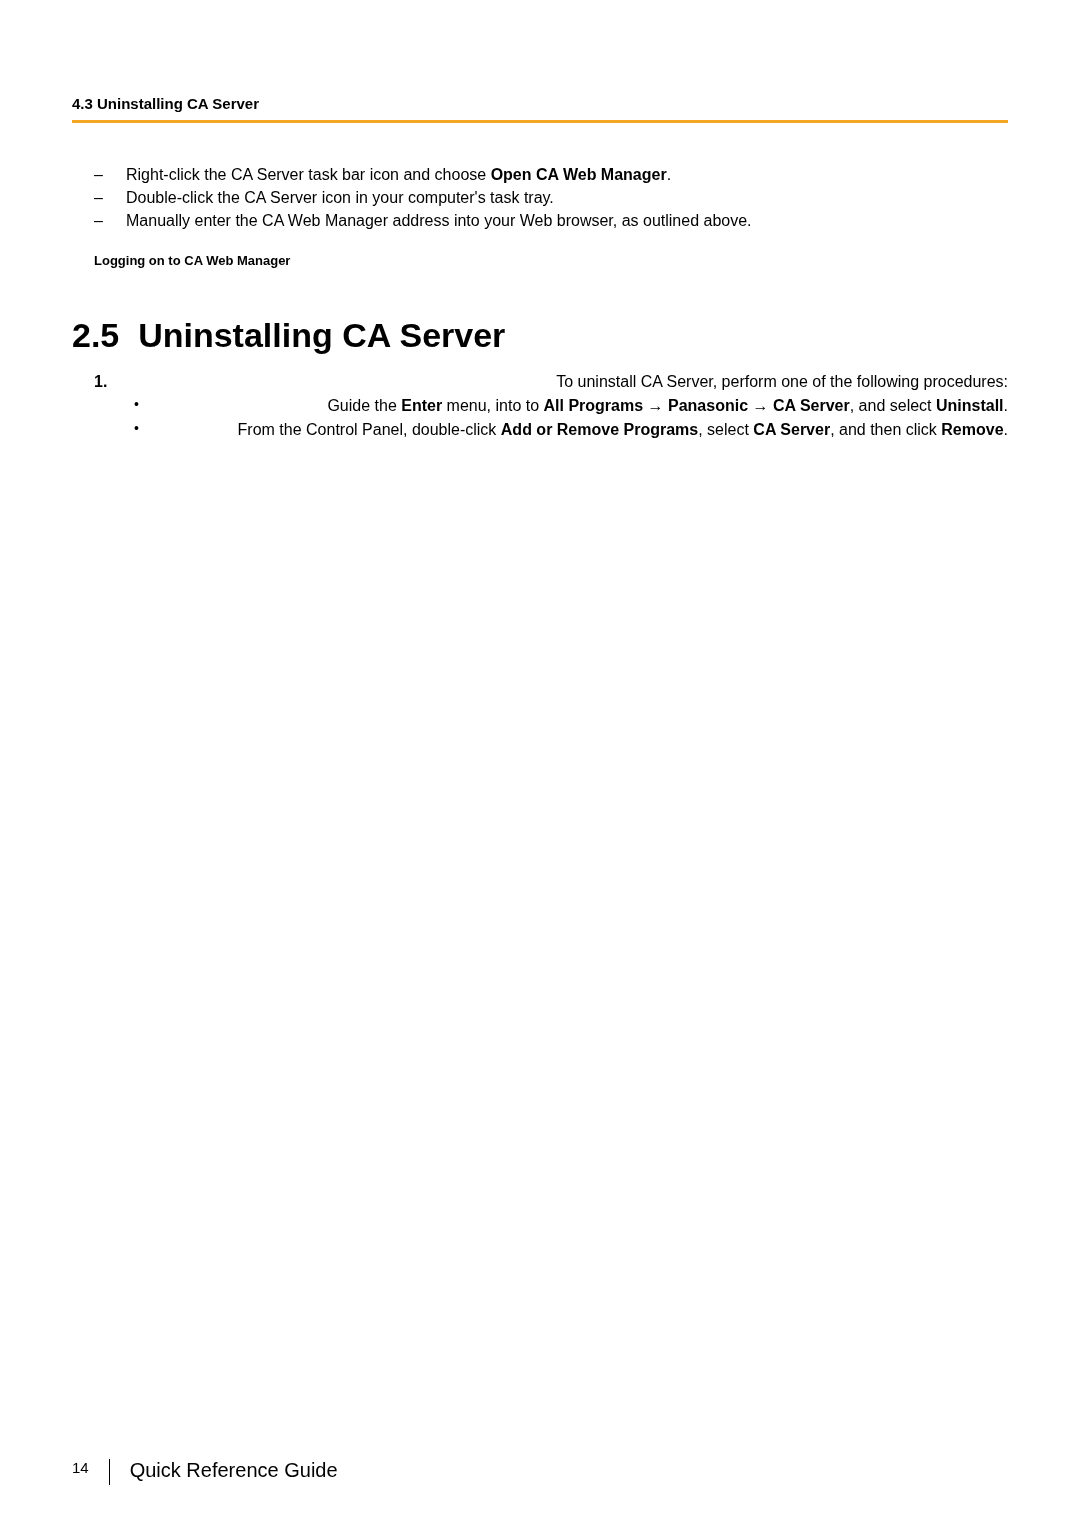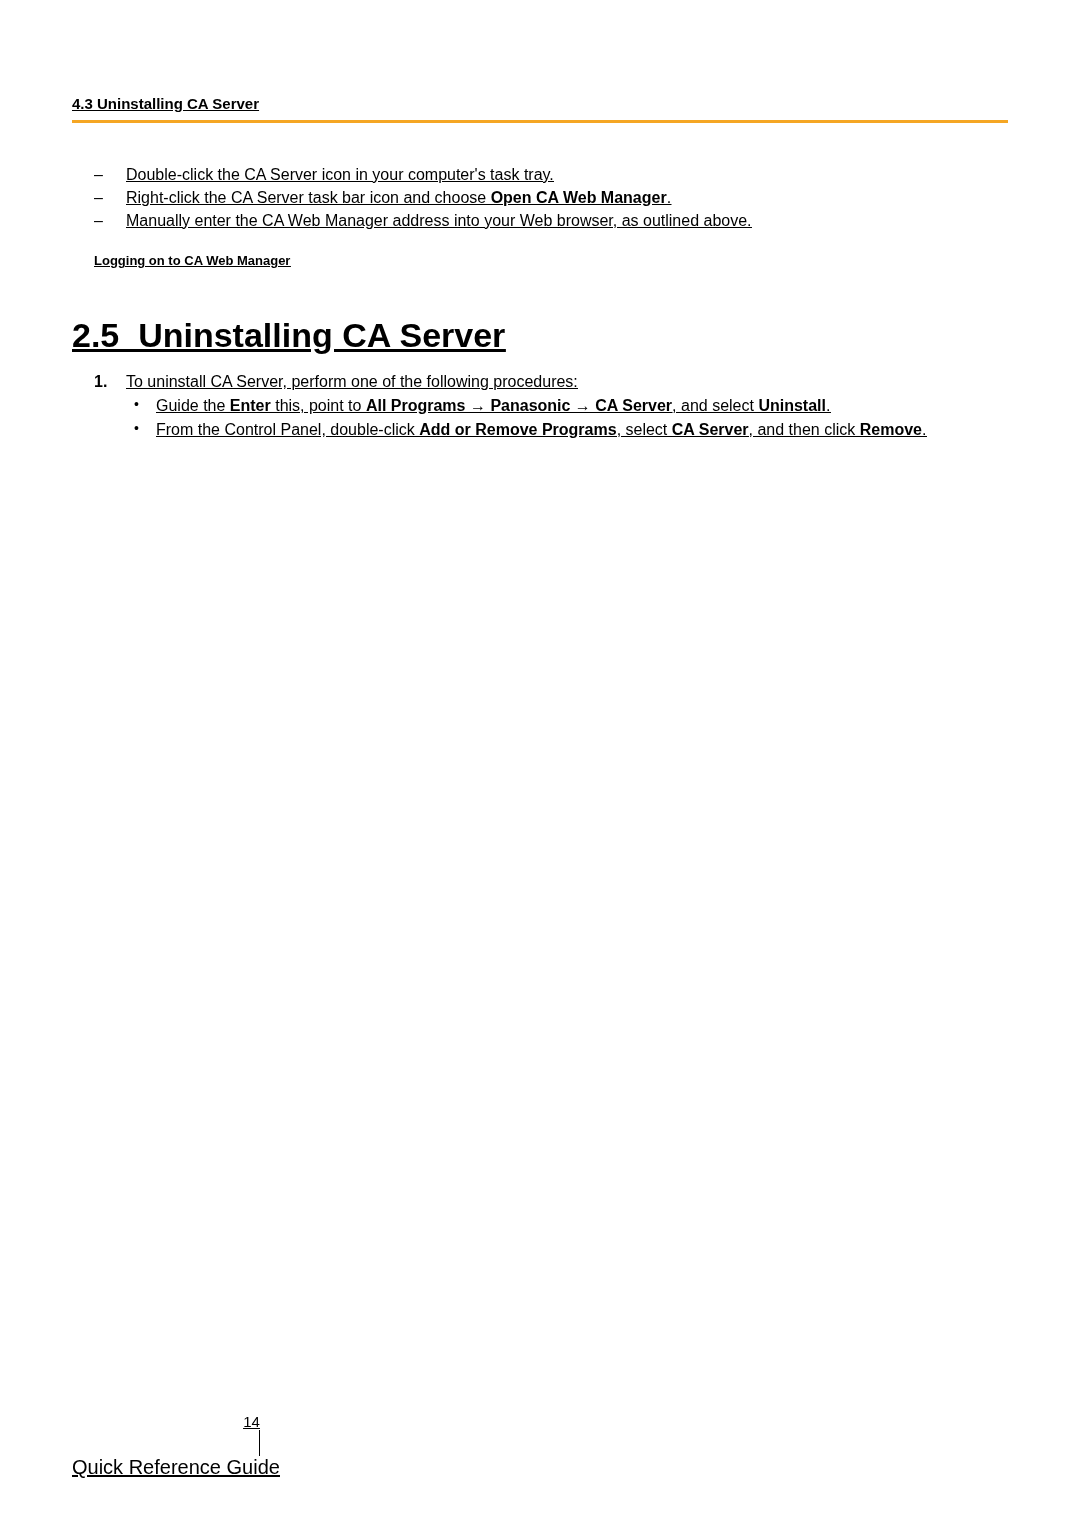--- a/index.html
+++ b/index.html
@@ -1,19 +1,18 @@
 <!DOCTYPE html>
 <html><head>
   <meta charset="utf-8">
   <style>
     * {
       margin: 0;
       padding: 0;
       box-sizing: border-box;
-      text-decoration: underline;
     }
     body {
       width: 1080px;
       height: 1527px;
       font-family: Arial, Helvetica, sans-serif;
       background: #ffffff;
       color: #000000;
       position: relative;
     }
     .page {
@@ -74,20 +73,21 @@
     }
     .ordered-list {
       list-style: none;
       padding-left: 22px;
     }
     .ordered-list > li {
       position: relative;
       padding-left: 32px;
       font-size: 16px;
       line-height: 1.35;
+      text-align: right;
     }
     .ordered-list > li::before {
       content: attr(data-marker);
       position: absolute;
       left: 0;
       font-weight: bold;
     }
     .bullet-list {
       list-style: none;
       padding-left: 0;
@@ -104,25 +104,24 @@
       content: "•";
       position: absolute;
       left: 8px;
       font-size: 14px;
     }
     .bold {
       font-weight: bold;
     }
     .footer {
       position: absolute;
-      bottom: 48px;
+      bottom: 42px;
       left: 72px;
       display: flex;
-      align-items: flex-end;
-      flex-direction: column;
+      align-items: flex-start;
     }
     .page-number {
       font-size: 15px;
       padding-right: 20px;
     }
     .footer-divider {
       width: 1px;
       height: 26px;
       background: #000;
       margin-right: 20px;
@@ -136,44 +135,44 @@
 
 <div class="page">
 
   <div class="header-section">
     <div class="header-text">4.3 Uninstalling CA Server</div>
   </div>
   <div class="orange-line"></div>
 
   <ul class="dash-list">
     <li>
-      <span>Double-click the CA Server icon in your computer's task tray.</span>
+      <span>Right-click the CA Server task bar icon and choose </span><span class="bold">Open CA Web Manager</span><span>.</span>
     </li>
     <li>
-      <span>Right-click the CA Server task bar icon and choose </span><span class="bold">Open CA Web Manager</span><span>.</span>
+      <span>Double-click the CA Server icon in your computer's task tray.</span>
     </li>
     <li>
       <span>Manually enter the CA Web Manager address into your Web browser, as outlined above.</span>
     </li>
   </ul>
 
   <div class="subsection">
     <div class="subsection-title">Logging on to CA Web Manager</div>
   </div>
 
   <div class="main-heading">
     <span>2.5</span>&nbsp;&nbsp;<span>Uninstalling CA Server</span>
   </div>
 
   <ol class="ordered-list">
     <li data-marker="1.">
       <span>To uninstall CA Server, perform one of the following procedures:</span>
       <ul class="bullet-list">
         <li>
-          <span>Guide the </span><span class="bold">Enter</span><span> this, point to </span><span class="bold">All Programs</span><span> → </span><span class="bold">Panasonic</span><span> → </span><span class="bold">CA Server</span><span>, and select </span><span class="bold">Uninstall</span><span>.</span>
+          <span>Guide the </span><span class="bold">Enter</span><span> menu, into to </span><span class="bold">All Programs</span><span> → </span><span class="bold">Panasonic</span><span> → </span><span class="bold">CA Server</span><span>, and select </span><span class="bold">Uninstall</span><span>.</span>
         </li>
         <li>
           <span>From the Control Panel, double-click </span><span class="bold">Add or Remove Programs</span><span>, select </span><span class="bold">CA Server</span><span>, and then click </span><span class="bold">Remove</span><span>.</span>
         </li>
       </ul>
     </li>
   </ol>
 
   <div class="footer">
     <span class="page-number">14</span>

